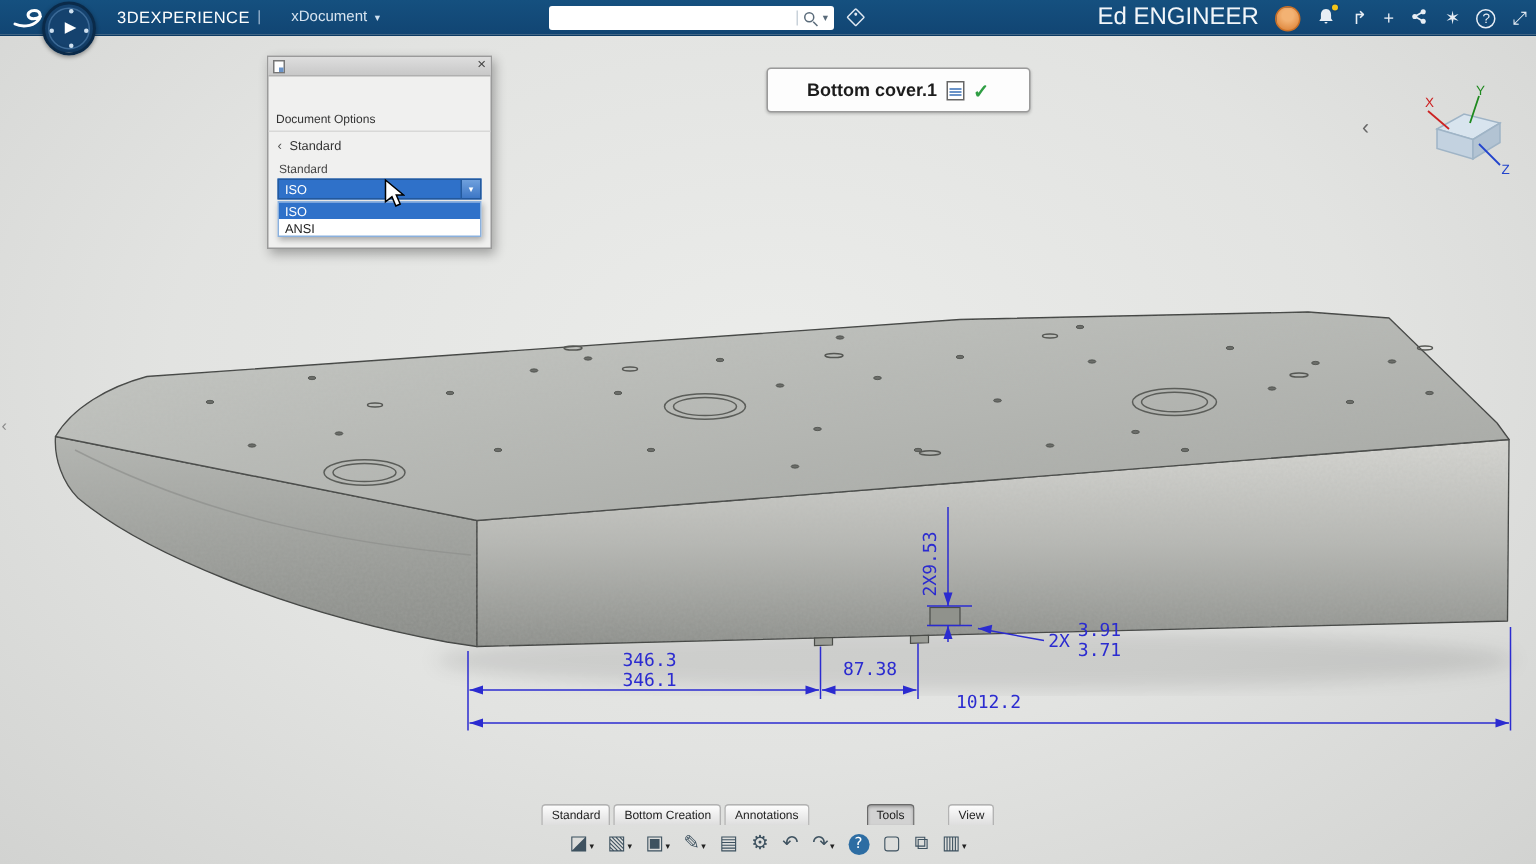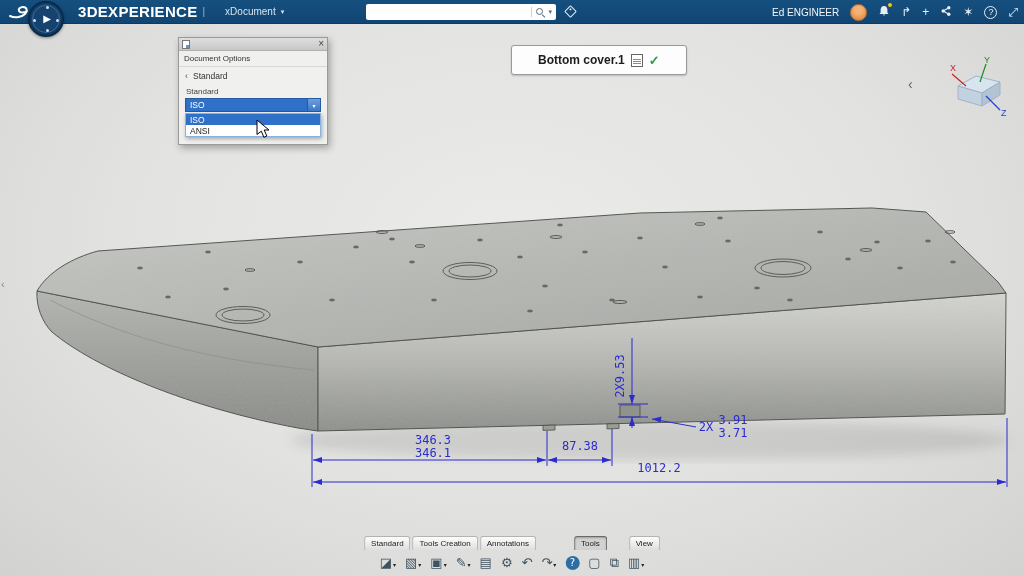--- a/index.html
+++ b/index.html
@@ -6,21 +6,21 @@
   html,body { width:1024px; height:576px; font-family:"Liberation Sans", sans-serif; }
   .screen { position:relative; width:1024px; height:576px; overflow:hidden;
             background: radial-gradient(ellipse at 50% 42%, #ebecea 0%, #e2e3e1 55%, #d2d3d1 100%); }
 
   
   .topbar { position:absolute; top:0; left:0; right:0; height:24px; z-index:50;
             background:linear-gradient(#15507f,#114573); border-bottom:1px solid #0c3a63;
             display:flex; align-items:center; color:#eaf1f8; }
   .logo-swoosh { margin-left:8px; width:26px; height:16px; flex:0 0 auto; }
   .brand { margin-left:44px; display:flex; align-items:center; gap:5px; }
-  .brand-main { font-size:15px; font-weight:bold; letter-spacing:.3px; color:#ffffff; }
+  .brand-main { font-size:11px; font-weight:normal; letter-spacing:.3px; color:#ffffff; }
   .brand-div { font-size:10px; color:#9fb9d2; }
   .brand-app { font-size:10px; color:#d7e4f0;margin-left:15px; }
   .brand-caret { font-size:7px; color:#cfe0ef; }
   .compass { position:absolute; left:28px; top:1px; width:36px; height:36px; border-radius:50%;
              background:radial-gradient(circle at 50% 40%, #15426e 55%, #0b2c4d 100%);
              border:2px solid #0a2a49; z-index:60; box-shadow:0 1px 3px rgba(0,0,0,.4);
              display:flex; align-items:center; justify-content:center; }
   .compass-ring { position:absolute; inset:2px; border:1px solid #3c6a97; border-radius:50%; }
   .compass-play { color:#fff; font-size:10px; line-height:1; margin-left:2px; }
   .compass-dot { position:absolute; width:3px; height:3px; border-radius:50%; background:#cfe0ef; }
@@ -35,42 +35,42 @@
                  border:1.4px solid #5a6b7a; border-radius:50%; }
   .mag::after { content:""; position:absolute; left:5.5px; top:5.5px; width:3.5px; height:1.4px;
                 background:#5a6b7a; transform:rotate(45deg); transform-origin:left center; }
   .search-caret { font-size:7px; color:#5a6b7a; }
   .tag-icon { position:absolute; left:566px; top:7px; width:9px; height:9px;
               border:1.3px solid #dfe8f2; border-radius:1px; transform:rotate(45deg); }
   .tag-icon::after { content:""; position:absolute; left:1px; top:1px; width:2px; height:2px;
                      border-radius:50%; background:#dfe8f2; }
 
   .top-right { position:absolute; right:6px; top:0; height:24px; display:flex; align-items:center; gap:11px; }
-  .user-name { font-size:10px; color:#f2f6fa; }
+  .user-name { font-size:16px; color:#f2f6fa; }
   .avatar { width:17px; height:17px; border-radius:50%; border:1px solid #c96f26;
             background:radial-gradient(circle at 50% 35%, #f3b273 30%, #d97b2e 100%); }
   .tb-ico { position:relative; font-size:12px; color:#e8eef5; line-height:1; cursor:default; }
   .bell-badge { position:absolute; right:-3px; top:-3px; width:6px; height:6px; border-radius:50%;
                 background:#f5c518; border:1px solid #114573; }
   .help-round { width:13px; height:13px; border:1.2px solid #e8eef5; border-radius:50%;
                 display:flex; align-items:center; justify-content:center; font-size:9px; }
 
   
   .scene { position:absolute; inset:0; z-index:1; }
   .dimtext { font-family:"DejaVu Sans Mono", monospace; font-size:12px; fill:#2b2bd0; }
 
   
   .dialog { position:absolute; left:178px; top:37px; width:150px; z-index:30;
             background:#f0f0ef; border:1px solid #9a9a9a; box-shadow:2px 3px 7px rgba(0,0,0,.3); }
   .dlg-title { height:13px; background:linear-gradient(#dedede,#c8c8c8); border-bottom:1px solid #b0b0b0;
                display:flex; align-items:center; padding:0 3px; }
   .dlg-icon { width:8px; height:9px; background:#fff; border:1px solid #777; position:relative; }
   .dlg-icon::after { content:""; position:absolute; right:0; bottom:0; width:3px; height:3px; background:#6a93c8; }
   .dlg-close { margin-left:auto; font-size:10px; line-height:1; color:#444; cursor:default; }
-  .dlg-heading { font-size:8px; color:#333; padding:3px 5px 3px; border-bottom:1px solid #d8d8d7; }
+  .dlg-heading { font-size:8px; color:#333; padding:3px 5px 3px; border-bottom:1px solid #d8d8d7;margin-top:21px; }
   .dlg-section { display:flex; align-items:center; gap:5px; padding:4px 6px 2px; }
   .dlg-chevron { font-size:9px; color:#555; }
   .dlg-section-label { font-size:8.5px; color:#333; }
   .dlg-field-label { font-size:8px; color:#444; padding:4px 7px 2px; }
   .combo { margin:0 6px; height:14px; display:flex; align-items:center;
            background:#2f71c9; border:1px solid #245a9e; color:#fff; }
   .combo-value { flex:1; font-size:8.5px; padding-left:4px; }
   .combo-btn { width:13px; height:100%; background:linear-gradient(#6fa0dd,#3d77c6);
                border-left:1px solid #245a9e; display:flex; align-items:center; justify-content:center;
                font-size:6px; color:#fff; }
@@ -353,21 +353,21 @@
     <line x1="42" y1="40" x2="56" y2="54" stroke="#2244cc" stroke-width="1.2"></line>
     <text x="6" y="15" font-size="9" fill="#cc2222" font-family="Liberation Sans, sans-serif">X</text>
     <text x="40" y="7" font-size="9" fill="#1f8a1f" font-family="Liberation Sans, sans-serif">Y</text>
     <text x="57" y="60" font-size="9" fill="#2244cc" font-family="Liberation Sans, sans-serif">Z</text>
   </svg>
   <span class="panel-chevron">‹</span>
   <span class="edge-chevron">‹</span>
 
   <div class="tabs">
     <div class="tab">Standard</div>
-    <div class="tab">Tools Creation</div>
+    <div class="tab">Bottom Creation</div>
     <div class="tab">Annotations</div>
     <div class="tab active">Tools</div>
     <div class="tab gap">View</div>
   </div>
 
   <div class="toolbar">
     <button class="tbtn">
       <span class="tglyph">◪</span>
       <span class="tcaret">▾</span>
     </button>

